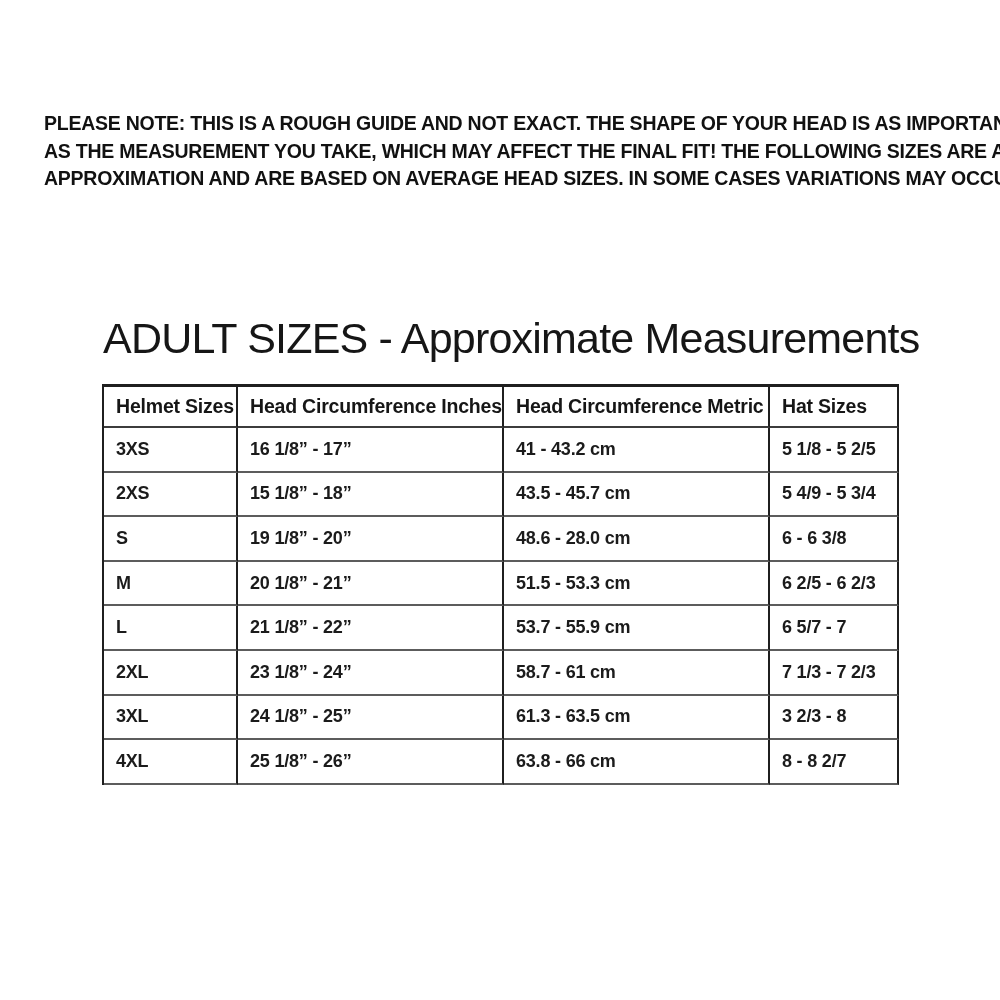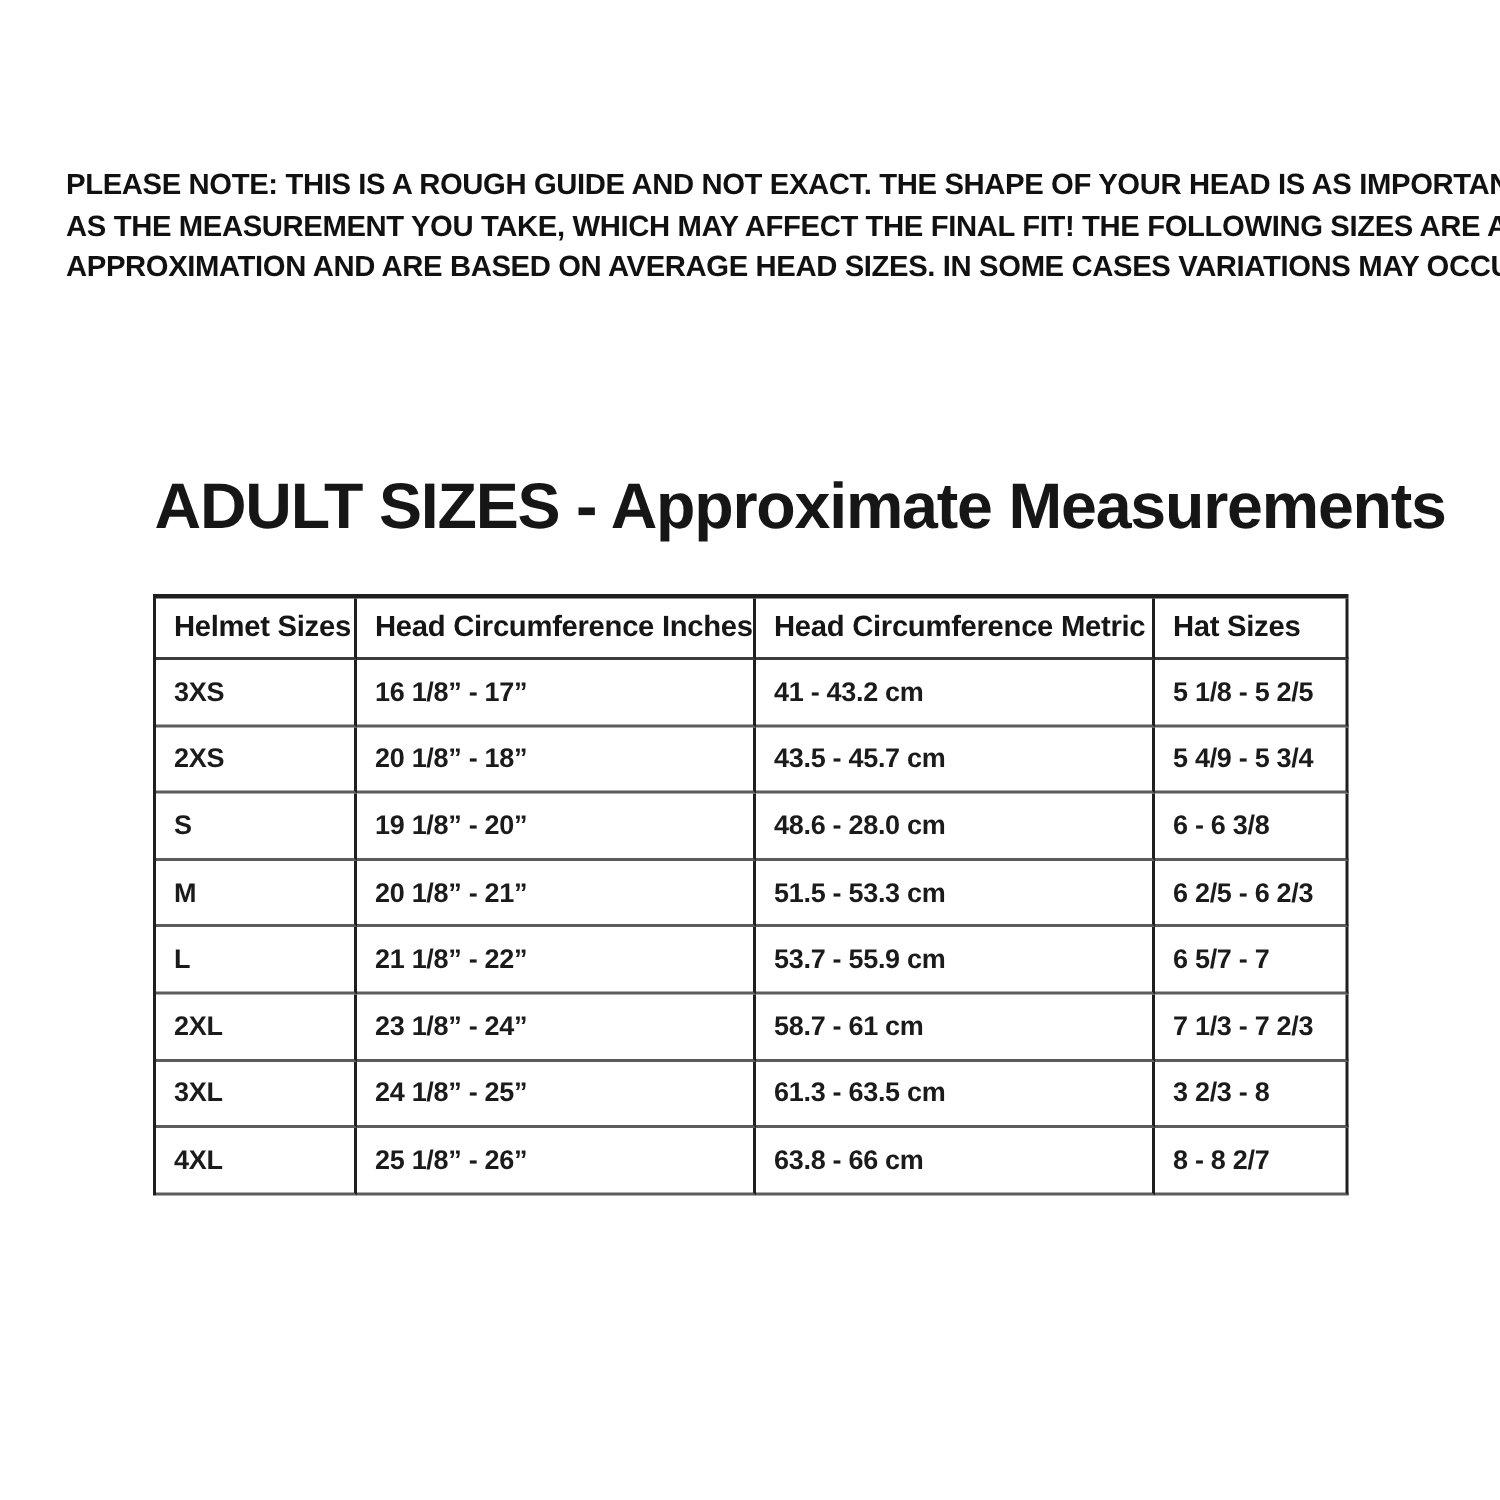--- a/index.html
+++ b/index.html
@@ -30,30 +30,30 @@
   #note-primary { top: 110px; }
   #note-attention { top: 201px; }
 
   .page-title {
     position: absolute;
     left: 103px;
     top: 314px;
     width: 794px;
     text-align: right;
     font-size: 43px;
-    font-weight: 700;
+    font-weight: 400;
     letter-spacing: -0.8px;
     color: #161616;
     white-space: nowrap;
   }
 
   table.size-table {
     position: absolute;
     left: 102px;
-    top: 396px;
+    top: 384px;
     width: 795px;
     table-layout: fixed;
     border-spacing: 0;
     border-top: 3px solid #1f1f1f;
     border-left: 2px solid #1f1f1f;
   }
   table.size-table th,
   table.size-table td {
     box-sizing: border-box;
     border-right: 2px solid #1f1f1f;
@@ -121,21 +121,21 @@
     </thead>
     <tbody>
       <tr>
         <td>3XS</td>
         <td>16 1/8” - 17”</td>
         <td class="metric-strong">41 - 43.2 cm</td>
         <td>5 1/8 - 5 2/5</td>
       </tr>
       <tr>
         <td>2XS</td>
-        <td>20 1/8” - 18”</td>
+        <td>15 1/8” - 18”</td>
         <td>43.5 - 45.7 cm</td>
         <td>5 4/9 - 5 3/4</td>
       </tr>
       <tr>
         <td>S</td>
         <td>19 1/8” - 20”</td>
         <td>48.6 - 28.0 cm</td>
         <td>6 - 6 3/8</td>
       </tr>
       <tr>

